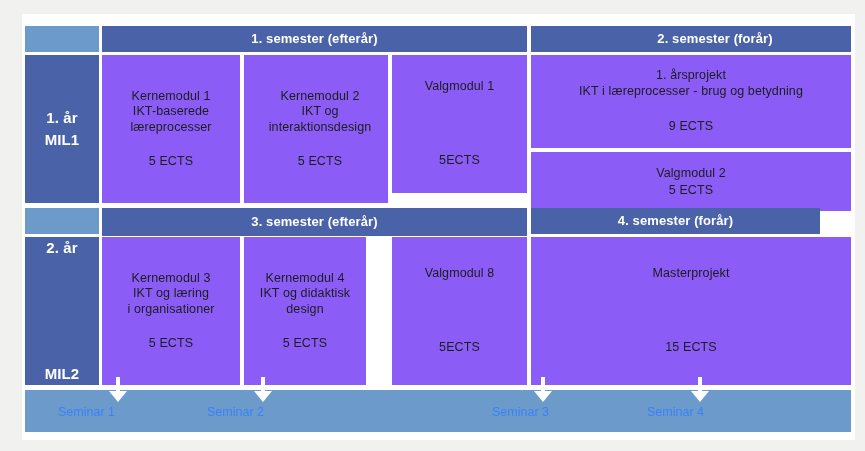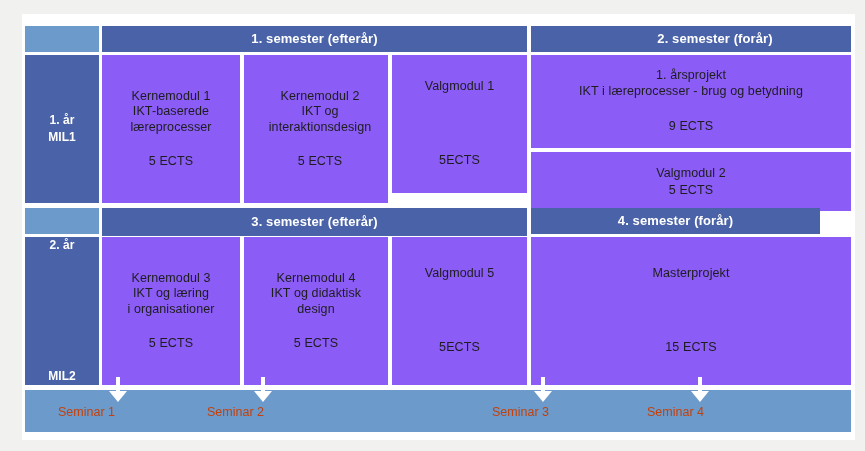--- a/index.html
+++ b/index.html
@@ -50,21 +50,21 @@
 
   .semester-header {
     color: #ffffff;
     font-weight: bold;
     font-size: 13px;
     justify-content: center;
   }
 
   .year-cell {
     color: #ffffff;
-    font-size: 12px;
+    font-size: 15px;
     font-weight: bold;
     line-height: 1.45;
   }
 
   .spacer-cell { background: #6c9bcb; }
 
   .module-title {
     white-space: pre-line;
   }
   .module-ects {
@@ -82,21 +82,21 @@
     line-height: 1.3;
   }
 
   .seminar-bar {
     position: absolute;
     background: #6c9bcb;
   }
   .seminar-label {
     position: absolute;
     font-size: 12.5px;
-    color: #c2410c;
+    color: #3b82f6;
     font-weight: normal;
     white-space: nowrap;
   }
 
   .arrow {
     position: absolute;
     width: 18px;
   }
   .arrow .stem {
     position: absolute;
@@ -173,29 +173,29 @@
       <span>MIL2</span>
     </div>
 
     <div class="cell light" style="left:80px; top:223px; width:138px; height:148px;">
       <div class="module-title">Kernemodul 3
 IKT og læring
 i organisationer</div>
       <div class="module-ects">5 ECTS</div>
     </div>
 
-    <div class="cell light" style="left:222px; top:223px; width:144px; height:148px;">
+    <div class="cell light" style="left:222px; top:223px; width:122px; height:148px;">
       <div class="module-title">Kernemodul 4
 IKT og didaktisk
 design</div>
       <div class="module-ects">5 ECTS</div>
     </div>
 
     <div class="cell light" style="left:370px; top:223px; width:135px; height:148px;">
-      <div class="module-title">Valgmodul 5</div>
+      <div class="module-title">Valgmodul 8</div>
       <div class="module-ects pushed-lg">5ECTS</div>
     </div>
 
     <div class="cell light" style="left:509px; top:223px; width:320px; height:148px;align-items:center;">
       <div class="module-title">Masterprojekt</div>
       <div class="module-ects pushed-lg">15 ECTS</div>
     </div>
 
     <div class="seminar-bar" style="left:3px; top:376px; width:826px; height:42px;"></div>
 

